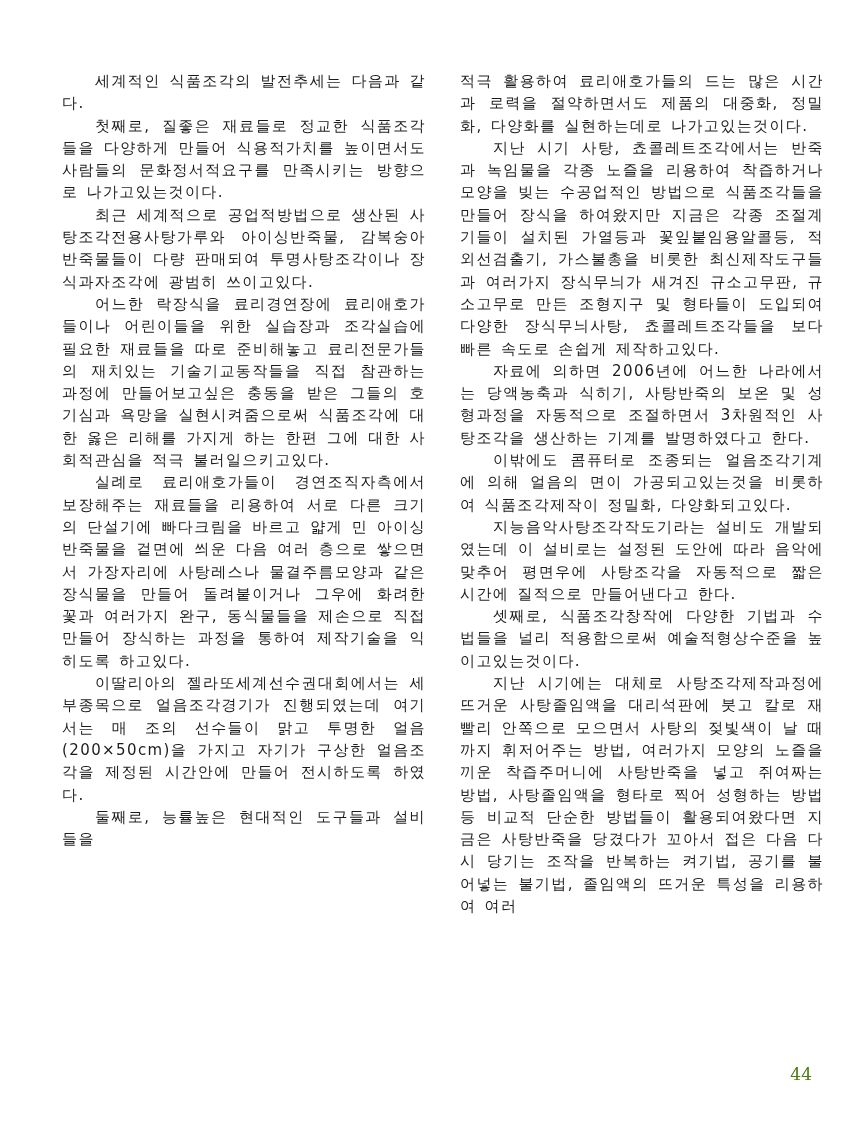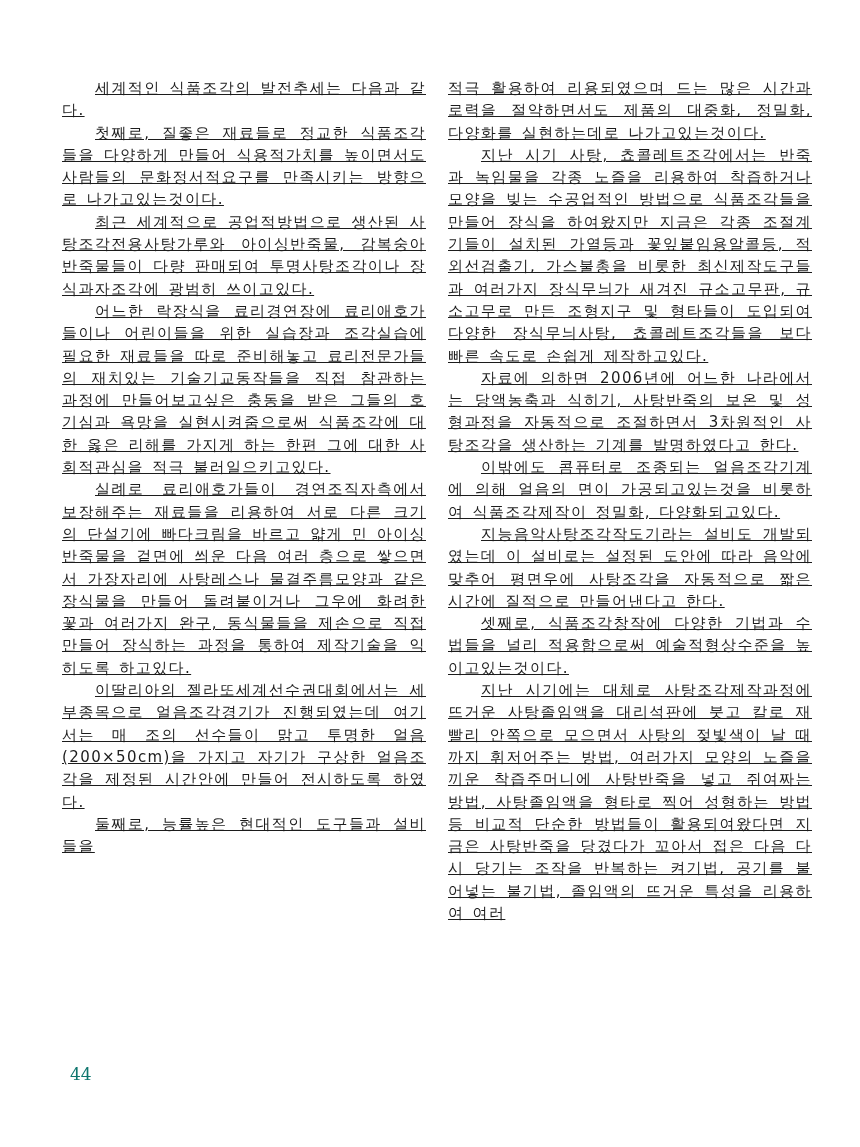--- a/index.html
+++ b/index.html
@@ -12,26 +12,25 @@
     width: 860px;
     height: 1147px;
     margin: 0 auto;
     background: #ffffff;
     overflow: hidden;
     font-family: "DejaVu Sans", sans-serif;
     color: #1c1c1c;
   }
   .columns {
     position: absolute;
-    top: 77px;
+    top: 70px;
     left: 62px;
     width: 750px;
     display: flex;
-    gap: 22px;
-    text-decoration: underline;
+    gap: 34px;
   }
   .column {
     width: 364px;
     flex: 0 0 364px;
   }
   .para {
     margin: 0;
     font-size: 15px;
     line-height: 22.3px;
     letter-spacing: 1.4px;
@@ -40,44 +39,44 @@
     text-indent: 33px;
     word-break: normal;
     overflow-wrap: break-word;
   }
   .para.no-indent {
     text-indent: 0;
   }
   .page-number {
     position: absolute;
     top: 1064px;
-    left: 70px;
+    left: 62px;
     width: 750px;
-    text-align: left;
+    text-align: right;
     font-family: "DejaVu Serif", serif;
     font-size: 17px;
-    color: #0f766e;
+    color: #4d7c0f;
   }
 </style>
 </head>
 <body>
 
 <div class="page">
   <div class="columns">
     <div class="column">
         <p class="para">세계적인 식품조각의 발전추세는 다음과 같다.</p>
         <p class="para">첫째로, 질좋은 재료들로 정교한 식품조각들을 다양하게 만들어 식용적가치를 높이면서도 사람들의 문화정서적요구를 만족시키는 방향으로 나가고있는것이다.</p>
         <p class="para">최근 세계적으로 공업적방법으로 생산된 사탕조각전용사탕가루와 아이싱반죽물, 감복숭아반죽물들이 다량 판매되여 투명사탕조각이나 장식과자조각에 광범히 쓰이고있다.</p>
         <p class="para">어느한 락장식을 료리경연장에 료리애호가들이나 어린이들을 위한 실습장과 조각실습에 필요한 재료들을 따로 준비해놓고 료리전문가들의 재치있는 기술기교동작들을 직접 참관하는 과정에 만들어보고싶은 충동을 받은 그들의 호기심과 욕망을 실현시켜줌으로써 식품조각에 대한 옳은 리해를 가지게 하는 한편 그에 대한 사회적관심을 적극 불러일으키고있다.</p>
         <p class="para">실례로 료리애호가들이 경연조직자측에서 보장해주는 재료들을 리용하여 서로 다른 크기의 단설기에 빠다크림을 바르고 얇게 민 아이싱반죽물을 겉면에 씌운 다음 여러 층으로 쌓으면서 가장자리에 사탕레스나 물결주름모양과 같은 장식물을 만들어 돌려붙이거나 그우에 화려한 꽃과 여러가지 완구, 동식물들을 제손으로 직접 만들어 장식하는 과정을 통하여 제작기술을 익히도록 하고있다.</p>
         <p class="para">이딸리아의 젤라또세계선수권대회에서는 세부종목으로 얼음조각경기가 진행되였는데 여기서는 매 조의 선수들이 맑고 투명한 얼음(200×50cm)을 가지고 자기가 구상한 얼음조각을 제정된 시간안에 만들어 전시하도록 하였다.</p>
         <p class="para">둘째로, 능률높은 현대적인 도구들과 설비들을</p>
       </div>
     <div class="column">
-        <p class="para no-indent">적극 활용하여 리용되였으며 드는 많은 시간과 로력을 절약하면서도 제품의 대중화, 정밀화, 다양화를 실현하는데로 나가고있는것이다.</p>
+        <p class="para no-indent">적극 활용하여 료리애호가들의 드는 많은 시간과 로력을 절약하면서도 제품의 대중화, 정밀화, 다양화를 실현하는데로 나가고있는것이다.</p>
         <p class="para">지난 시기 사탕, 쵸콜레트조각에서는 반죽과 녹임물을 각종 노즐을 리용하여 착즙하거나 모양을 빚는 수공업적인 방법으로 식품조각들을 만들어 장식을 하여왔지만 지금은 각종 조절계기들이 설치된 가열등과 꽃잎붙임용알콜등, 적외선검출기, 가스불총을 비롯한 최신제작도구들과 여러가지 장식무늬가 새겨진 규소고무판, 규소고무로 만든 조형지구 및 형타들이 도입되여 다양한 장식무늬사탕, 쵸콜레트조각들을 보다 빠른 속도로 손쉽게 제작하고있다.</p>
         <p class="para">자료에 의하면 2006년에 어느한 나라에서는 당액농축과 식히기, 사탕반죽의 보온 및 성형과정을 자동적으로 조절하면서 3차원적인 사탕조각을 생산하는 기계를 발명하였다고 한다.</p>
         <p class="para">이밖에도 콤퓨터로 조종되는 얼음조각기계에 의해 얼음의 면이 가공되고있는것을 비롯하여 식품조각제작이 정밀화, 다양화되고있다.</p>
         <p class="para">지능음악사탕조각작도기라는 설비도 개발되였는데 이 설비로는 설정된 도안에 따라 음악에 맞추어 평면우에 사탕조각을 자동적으로 짧은 시간에 질적으로 만들어낸다고 한다.</p>
         <p class="para">셋째로, 식품조각창작에 다양한 기법과 수법들을 널리 적용함으로써 예술적형상수준을 높이고있는것이다.</p>
         <p class="para">지난 시기에는 대체로 사탕조각제작과정에 뜨거운 사탕졸임액을 대리석판에 붓고 칼로 재빨리 안쪽으로 모으면서 사탕의 젖빛색이 날 때까지 휘저어주는 방법, 여러가지 모양의 노즐을 끼운 착즙주머니에 사탕반죽을 넣고 쥐여짜는 방법, 사탕졸임액을 형타로 찍어 성형하는 방법 등 비교적 단순한 방법들이 활용되여왔다면 지금은 사탕반죽을 당겼다가 꼬아서 접은 다음 다시 당기는 조작을 반복하는 켜기법, 공기를 불어넣는 불기법, 졸임액의 뜨거운 특성을 리용하여 여러</p>
       </div>
   </div>
   <div class="page-number">44</div>
 </div>

